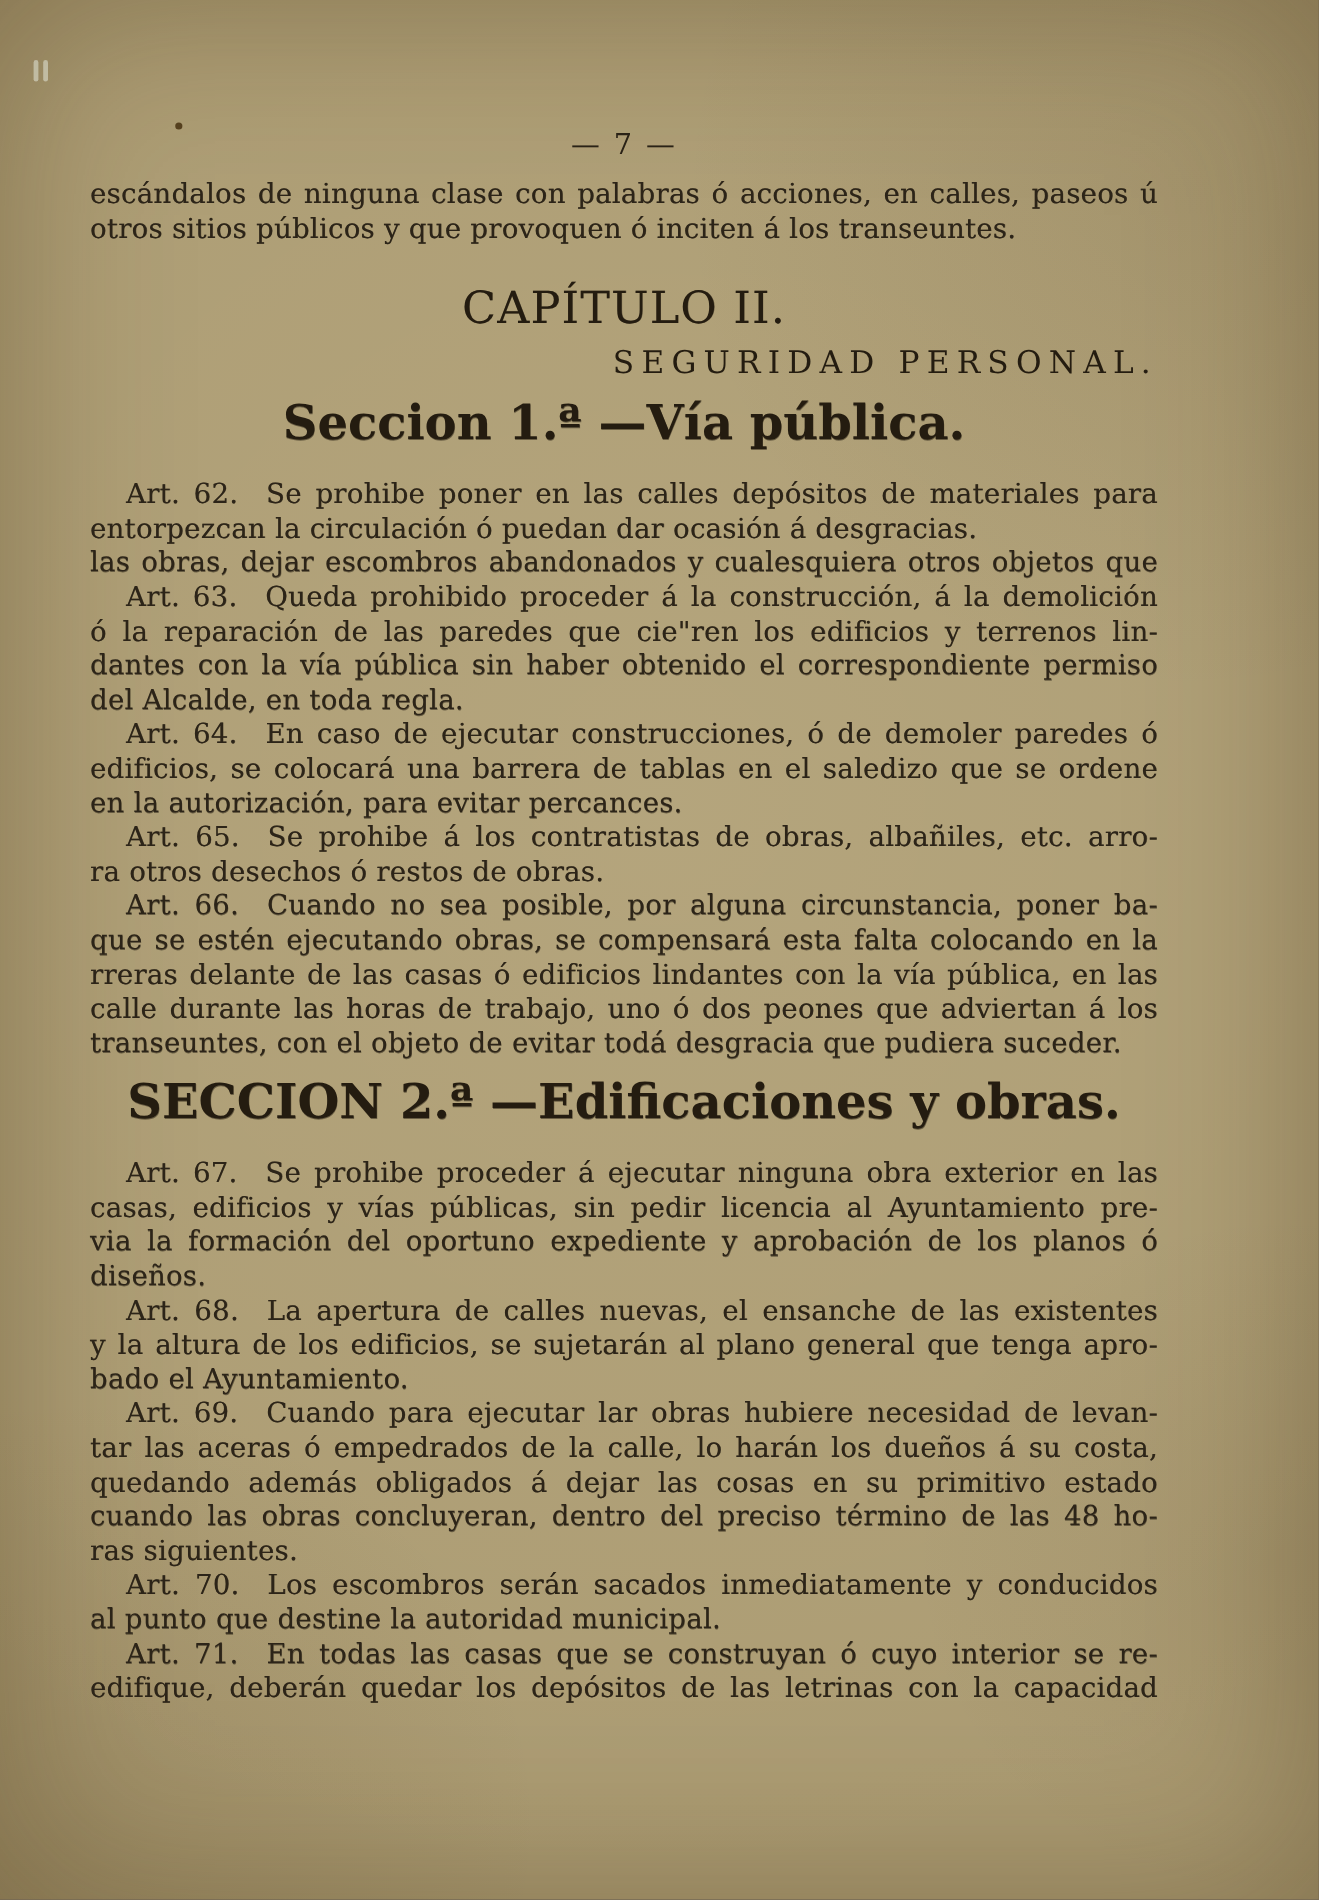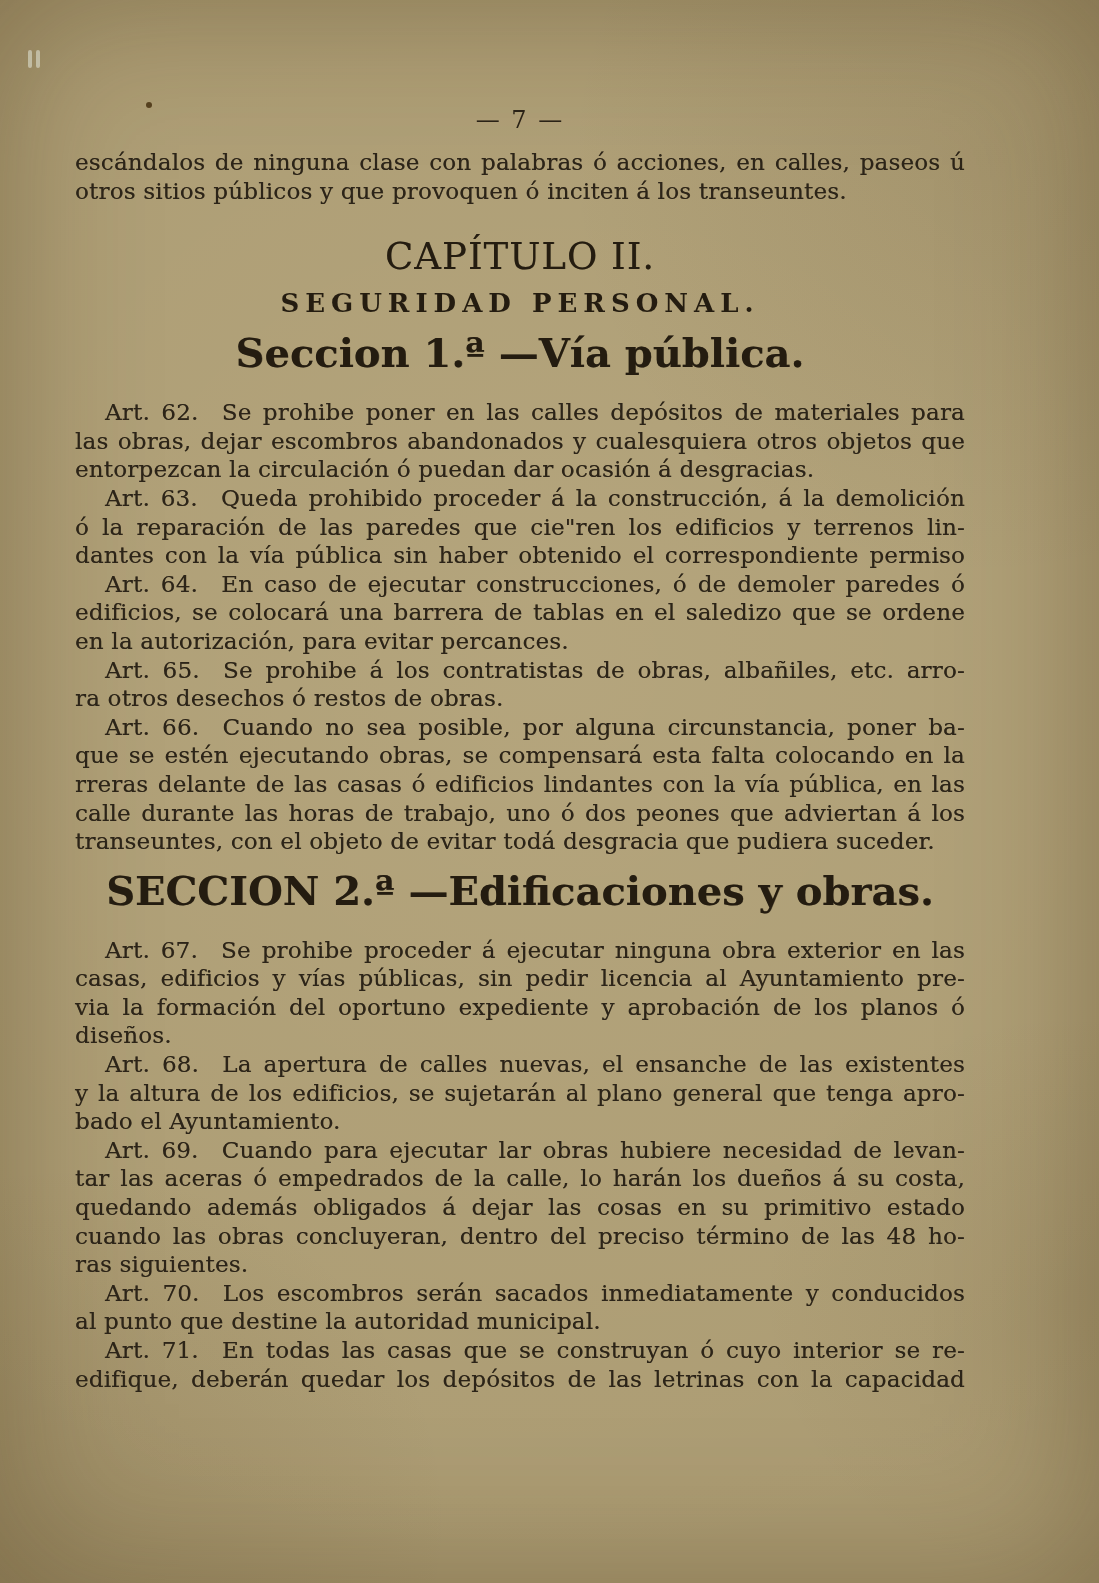--- a/index.html
+++ b/index.html
@@ -44,24 +44,24 @@
     text-align: center;
     font-size: 37px;
     line-height: 43px;
     font-weight: 400;
     letter-spacing: 1px;
     color: #241c10;
     text-shadow: 0.3px 0.3px 0 rgba(36,28,16,0.5);
   }
   .chapter-subtitle {
     margin: 10px 0 0;
-    text-align: center;
+    text-align: right;
     font-size: 26px;
     line-height: 30px;
-    font-weight: bold;
+    font-weight: normal;
     letter-spacing: 6px;
     color: #241c10;
   }
   .sec-heading {
     margin: 16px 0 26px;
     text-align: center;
     font-size: 40px;
     line-height: 38px;
     font-weight: bold;
     color: #241c10;
@@ -100,27 +100,28 @@
       <div class="line end">otros sitios públicos y que provoquen ó inciten á los transeuntes.</div>
     </div>
 
     <div class="chapter-title">CAPÍTULO II.</div>
     <div class="chapter-subtitle">SEGURIDAD PERSONAL.</div>
 
     <div class="sec-heading">Seccion 1.ª —Vía pública.</div>
     <div>
         <div class="article">
           <div class="line first">Art. 62. Se prohibe poner en las calles depósitos de materiales para</div>
+          <div class="line end">entorpezcan la circulación ó puedan dar ocasión á desgracias.</div>
           <div class="line">las obras, dejar escombros abandonados y cualesquiera otros objetos que</div>
-          <div class="line end">entorpezcan la circulación ó puedan dar ocasión á desgracias.</div>
         </div>
         <div class="article">
           <div class="line first">Art. 63. Queda prohibido proceder á la construcción, á la demolición</div>
           <div class="line">ó la reparación de las paredes que cie"ren los edificios y terrenos lin-</div>
           <div class="line">dantes con la vía pública sin haber obtenido el correspondiente permiso</div>
+          <div class="line end">del Alcalde, en toda regla.</div>
         </div>
         <div class="article">
           <div class="line first">Art. 64. En caso de ejecutar construcciones, ó de demoler paredes ó</div>
           <div class="line">edificios, se colocará una barrera de tablas en el saledizo que se ordene</div>
           <div class="line end">en la autorización, para evitar percances.</div>
         </div>
         <div class="article">
           <div class="line first">Art. 65. Se prohibe á los contratistas de obras, albañiles, etc. arro-</div>
           <div class="line end">ra otros desechos ó restos de obras.</div>
         </div>

